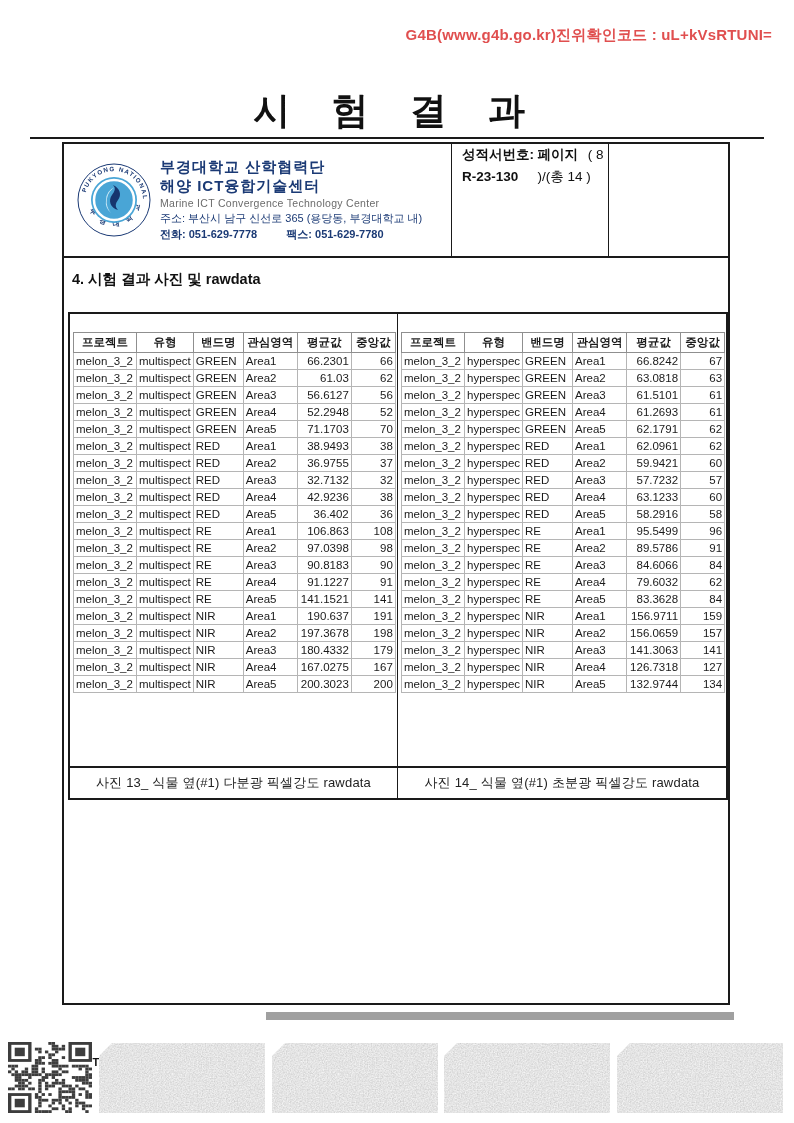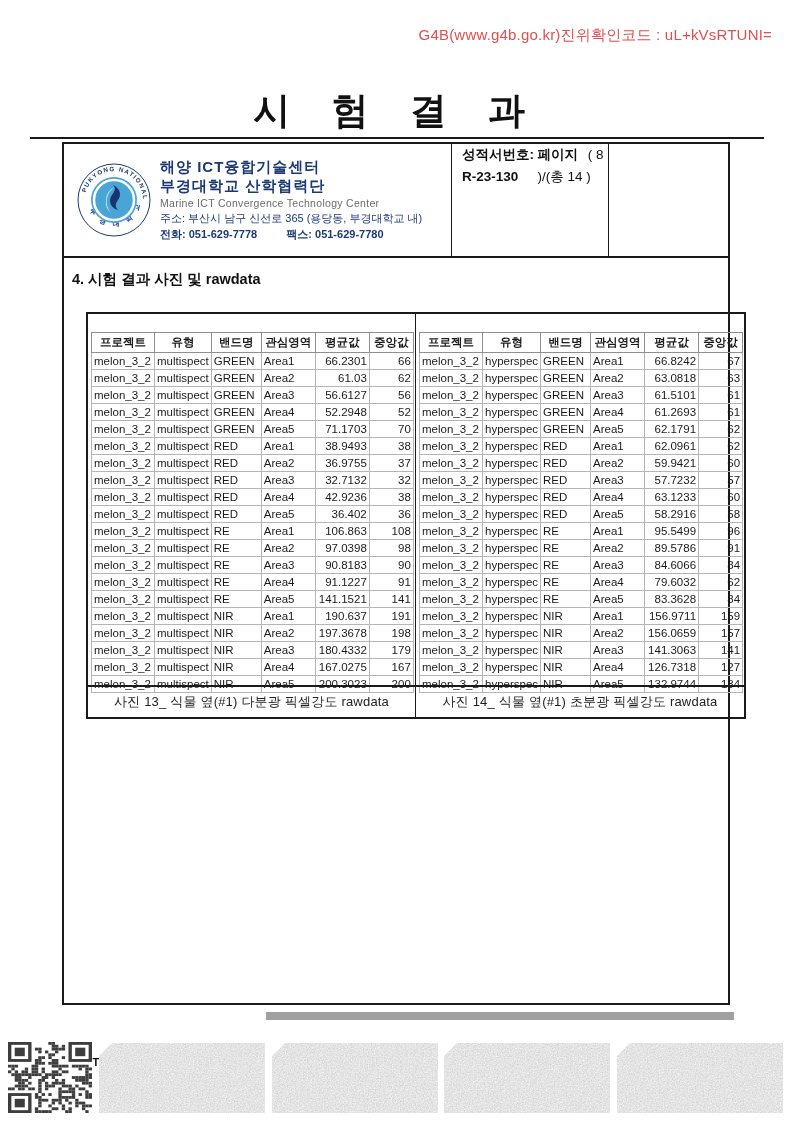--- a/index.html
+++ b/index.html
@@ -2,21 +2,21 @@
 <html><head>
 <meta charset="utf-8">
 <style>
   html,body{margin:0;padding:0;}
   body{
     width:794px;height:1123px;position:relative;background:#ffffff;
     font-family:"Liberation Sans","DejaVu Sans",sans-serif;color:#1a1a1a;overflow:hidden;
   }
   .verify-text{
     position:absolute;top:26px;right:22px;font-size:15px;color:#e04f4f;
-    font-weight:400;letter-spacing:0.2px;
+    font-weight:700;letter-spacing:0.2px;
   }
   .doc-title{
     position:absolute;top:86px;left:0;width:100%;text-align:center;margin:0;
     font-size:37px;font-weight:bold;letter-spacing:16px;color:#111;font-family:Liberation Serif, serif;
   }
   .title-rule{position:absolute;left:30px;top:137px;width:734px;height:2px;background:#1a1a1a;}
   .outer-box{
     position:absolute;left:62px;top:142px;width:668px;height:863px;
     border:2px solid #1a1a1a;box-sizing:border-box;background:#fff;
   }
@@ -33,21 +33,21 @@
   .org-addr{font-size:11px;font-weight:normal;color:#1b3a75;margin-top:2px;}
   .org-tel{font-size:11px;font-weight:bold;color:#1b3a75;margin-top:2px;}
   .org-tel .fax{margin-left:26px;}
   .report-line{font-size:13.5px;font-weight:bold;color:#111;line-height:1.6;}
   .report-line .val{font-weight:bold;}
   .report-line .pageval{font-weight:normal;margin-left:6px;}
   
   .section-title{position:absolute;left:8px;top:126px;font-size:14.5px;font-weight:bold;color:#111;}
   
   .tables-box{
-    position:absolute;left:22px;top:168px;width:660px;height:407px;
+    position:absolute;left:4px;top:168px;width:660px;height:488px;
     border:2px solid #1a1a1a;box-sizing:border-box;display:flex;
   }
   .table-half{position:relative;width:50%;box-sizing:border-box;}
   .table-half.left{border-right:1.5px solid #1a1a1a;}
   .xl-table{
     border-collapse:collapse;table-layout:fixed;margin:18px 0 0 3px;
     font-size:11.5px;color:#1a1a1a;
   }
   .xl-table th,.xl-table td{
     border:1px solid #b5b5b5;padding:0 2px;height:16px;line-height:16px;
@@ -94,22 +94,22 @@
           <text font-size="7" fill="#1b3a75" font-weight="bold" letter-spacing="3">
             <textPath href="#arcBot" startOffset="12%">부 경 대 학 교</textPath>
           </text>
           <circle cx="38" cy="38" r="23" fill="#49a5d6"></circle>
           <circle cx="38" cy="38" r="20" fill="none" stroke="#ffffff" stroke-width="2.5"></circle>
           <path d="M 30 38 a 14 14 0 0 1 9 -13 a 17 17 0 0 0 -4 26 a 14 14 0 0 1 -5 -13 z" fill="#cde9f6"></path>
           <path d="M 37 23 c 7 3 9 10 5 15 c -3 4 -3 7 0 10 c -8 -2 -10 -10 -6 -15 c 3 -4 4 -7 1 -10 z" fill="#16356e"></path>
         </svg>
       </div>
       <div class="org-text">
+        <div class="org-name">부경대학교 산학협력단</div>
         <div class="org-name">해양 ICT융합기술센터</div>
-        <div class="org-name">부경대학교 산학협력단</div>
         <div class="org-en">Marine ICT Convergence Technology Center</div>
         <div class="org-addr">주소: 부산시 남구 신선로 365 (용당동, 부경대학교 내)</div>
         <div class="org-tel">
           <span>전화: 051-629-7778</span>
           <span class="fax">팩스:  051-629-7780</span>
         </div>
       </div>
     </div>
     <div class="hcell report-cell">
       <div class="report-line">

